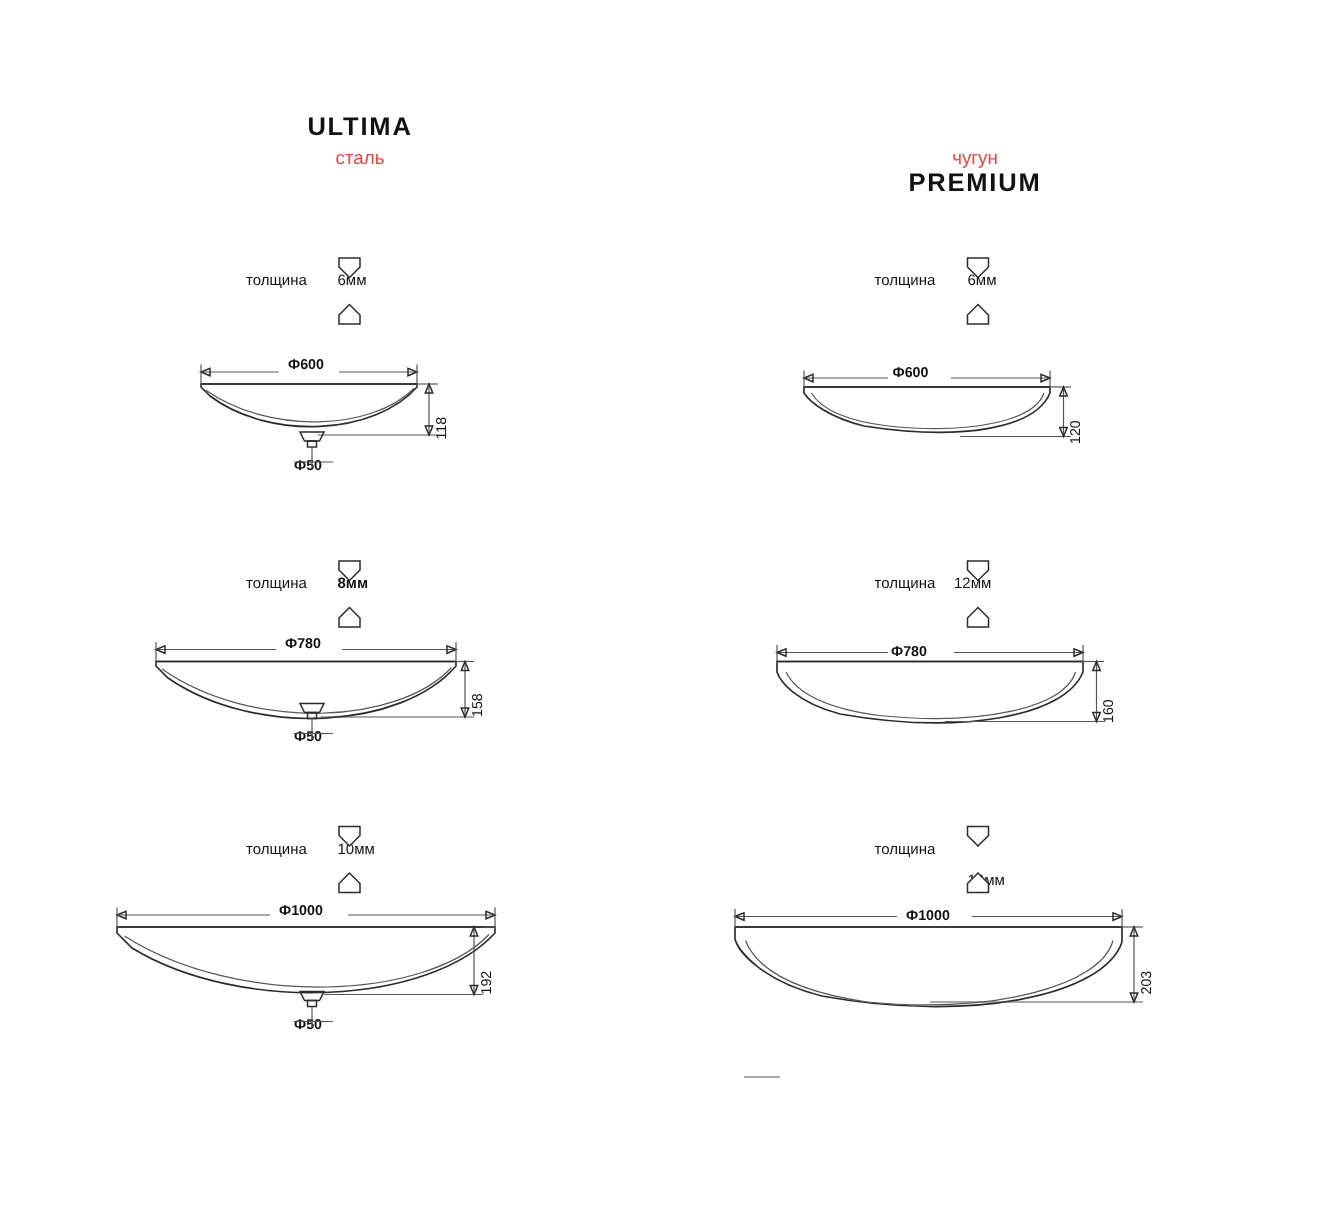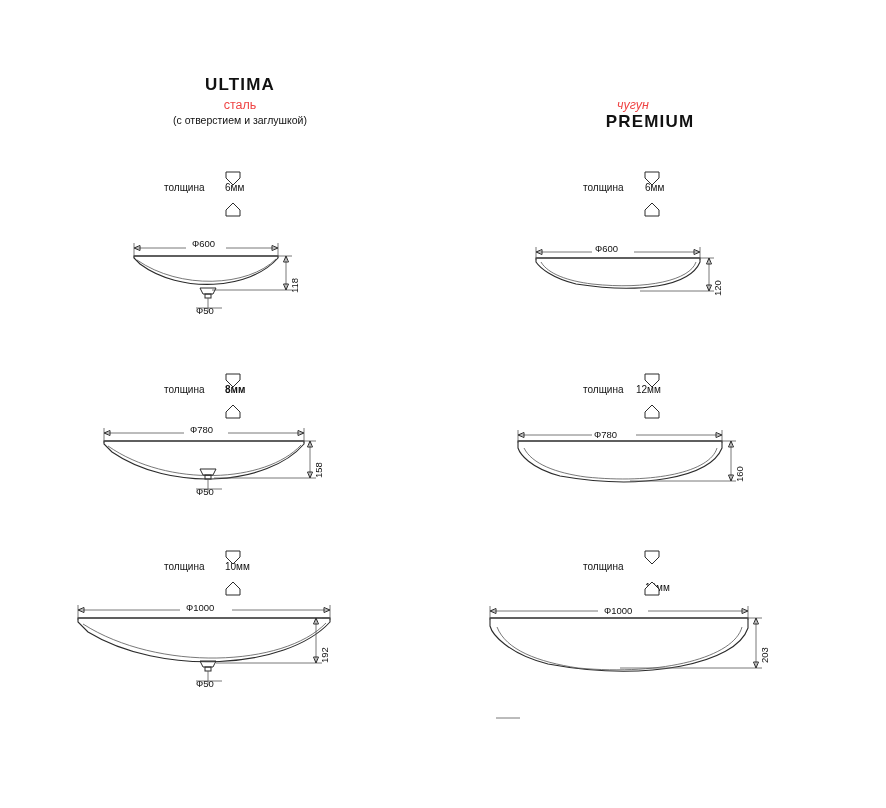--- a/index.html
+++ b/index.html
@@ -45,20 +45,21 @@
     position: absolute;
     font-size: 10px;
     color: #111;
     white-space: nowrap;
   }
   .dim-label {
     position: absolute;
     font-size: 9.5px;
     color: #111;
     white-space: nowrap;
+    font-weight: bold;
   }
   .dim-label-v {
     position: absolute;
     font-size: 9.5px;
     color: #111;
     white-space: nowrap;
     transform-origin: left top;
     transform: rotate(-90deg);
   }
   svg { display: block; overflow: visible; }
@@ -67,24 +68,23 @@
   .bowl { stroke: #2b2b2b; stroke-width: 1.1; fill: #ffffff; }
   .arrow-shape { stroke: #2b2b2b; stroke-width: 1; fill: #ffffff; }
 </style>
 </head>
 <body>
 
 <div class="canvas">
 
   <div class="col-title" style="left:120px; top:75px; width:240px;">ULTIMA</div>
   <div class="col-sub" style="left:120px; top:98px; width:240px;">сталь</div>
-  <div class="col-sub2" style="left:100px; top:114px; width:280px;">(с отверстием и заглушкой)</div>
 
   <div class="col-title" style="left:500px; top:75px; width:300px;margin-top:37px;">PREMIUM</div>
-  <div class="col-sub" style="left:483px; top:98px; width:300px;font-style:italic;">чугун</div>
+  <div class="col-sub" style="left:500px; top:98px; width:300px;">чугун</div>
 
   <div class="thick-label" style="left:164px; top:182px;">толщина</div>
   <div class="thick-label" style="left:225px; top:182px;">6мм</div>
   <div class="dim-label" style="left:192px; top:238px;">Ф600</div>
   <div class="dim-label-v" style="left:289px; top:293px;">118</div>
   <div class="dim-label" style="left:196px; top:305px;">Ф50</div>
 
   <svg class="canvas" style="pointer-events:none;">
 
     <path class="arrow-shape" d="M 226 172 L 240 172 L 240 178 L 233 185 L 226 178 Z"></path>

